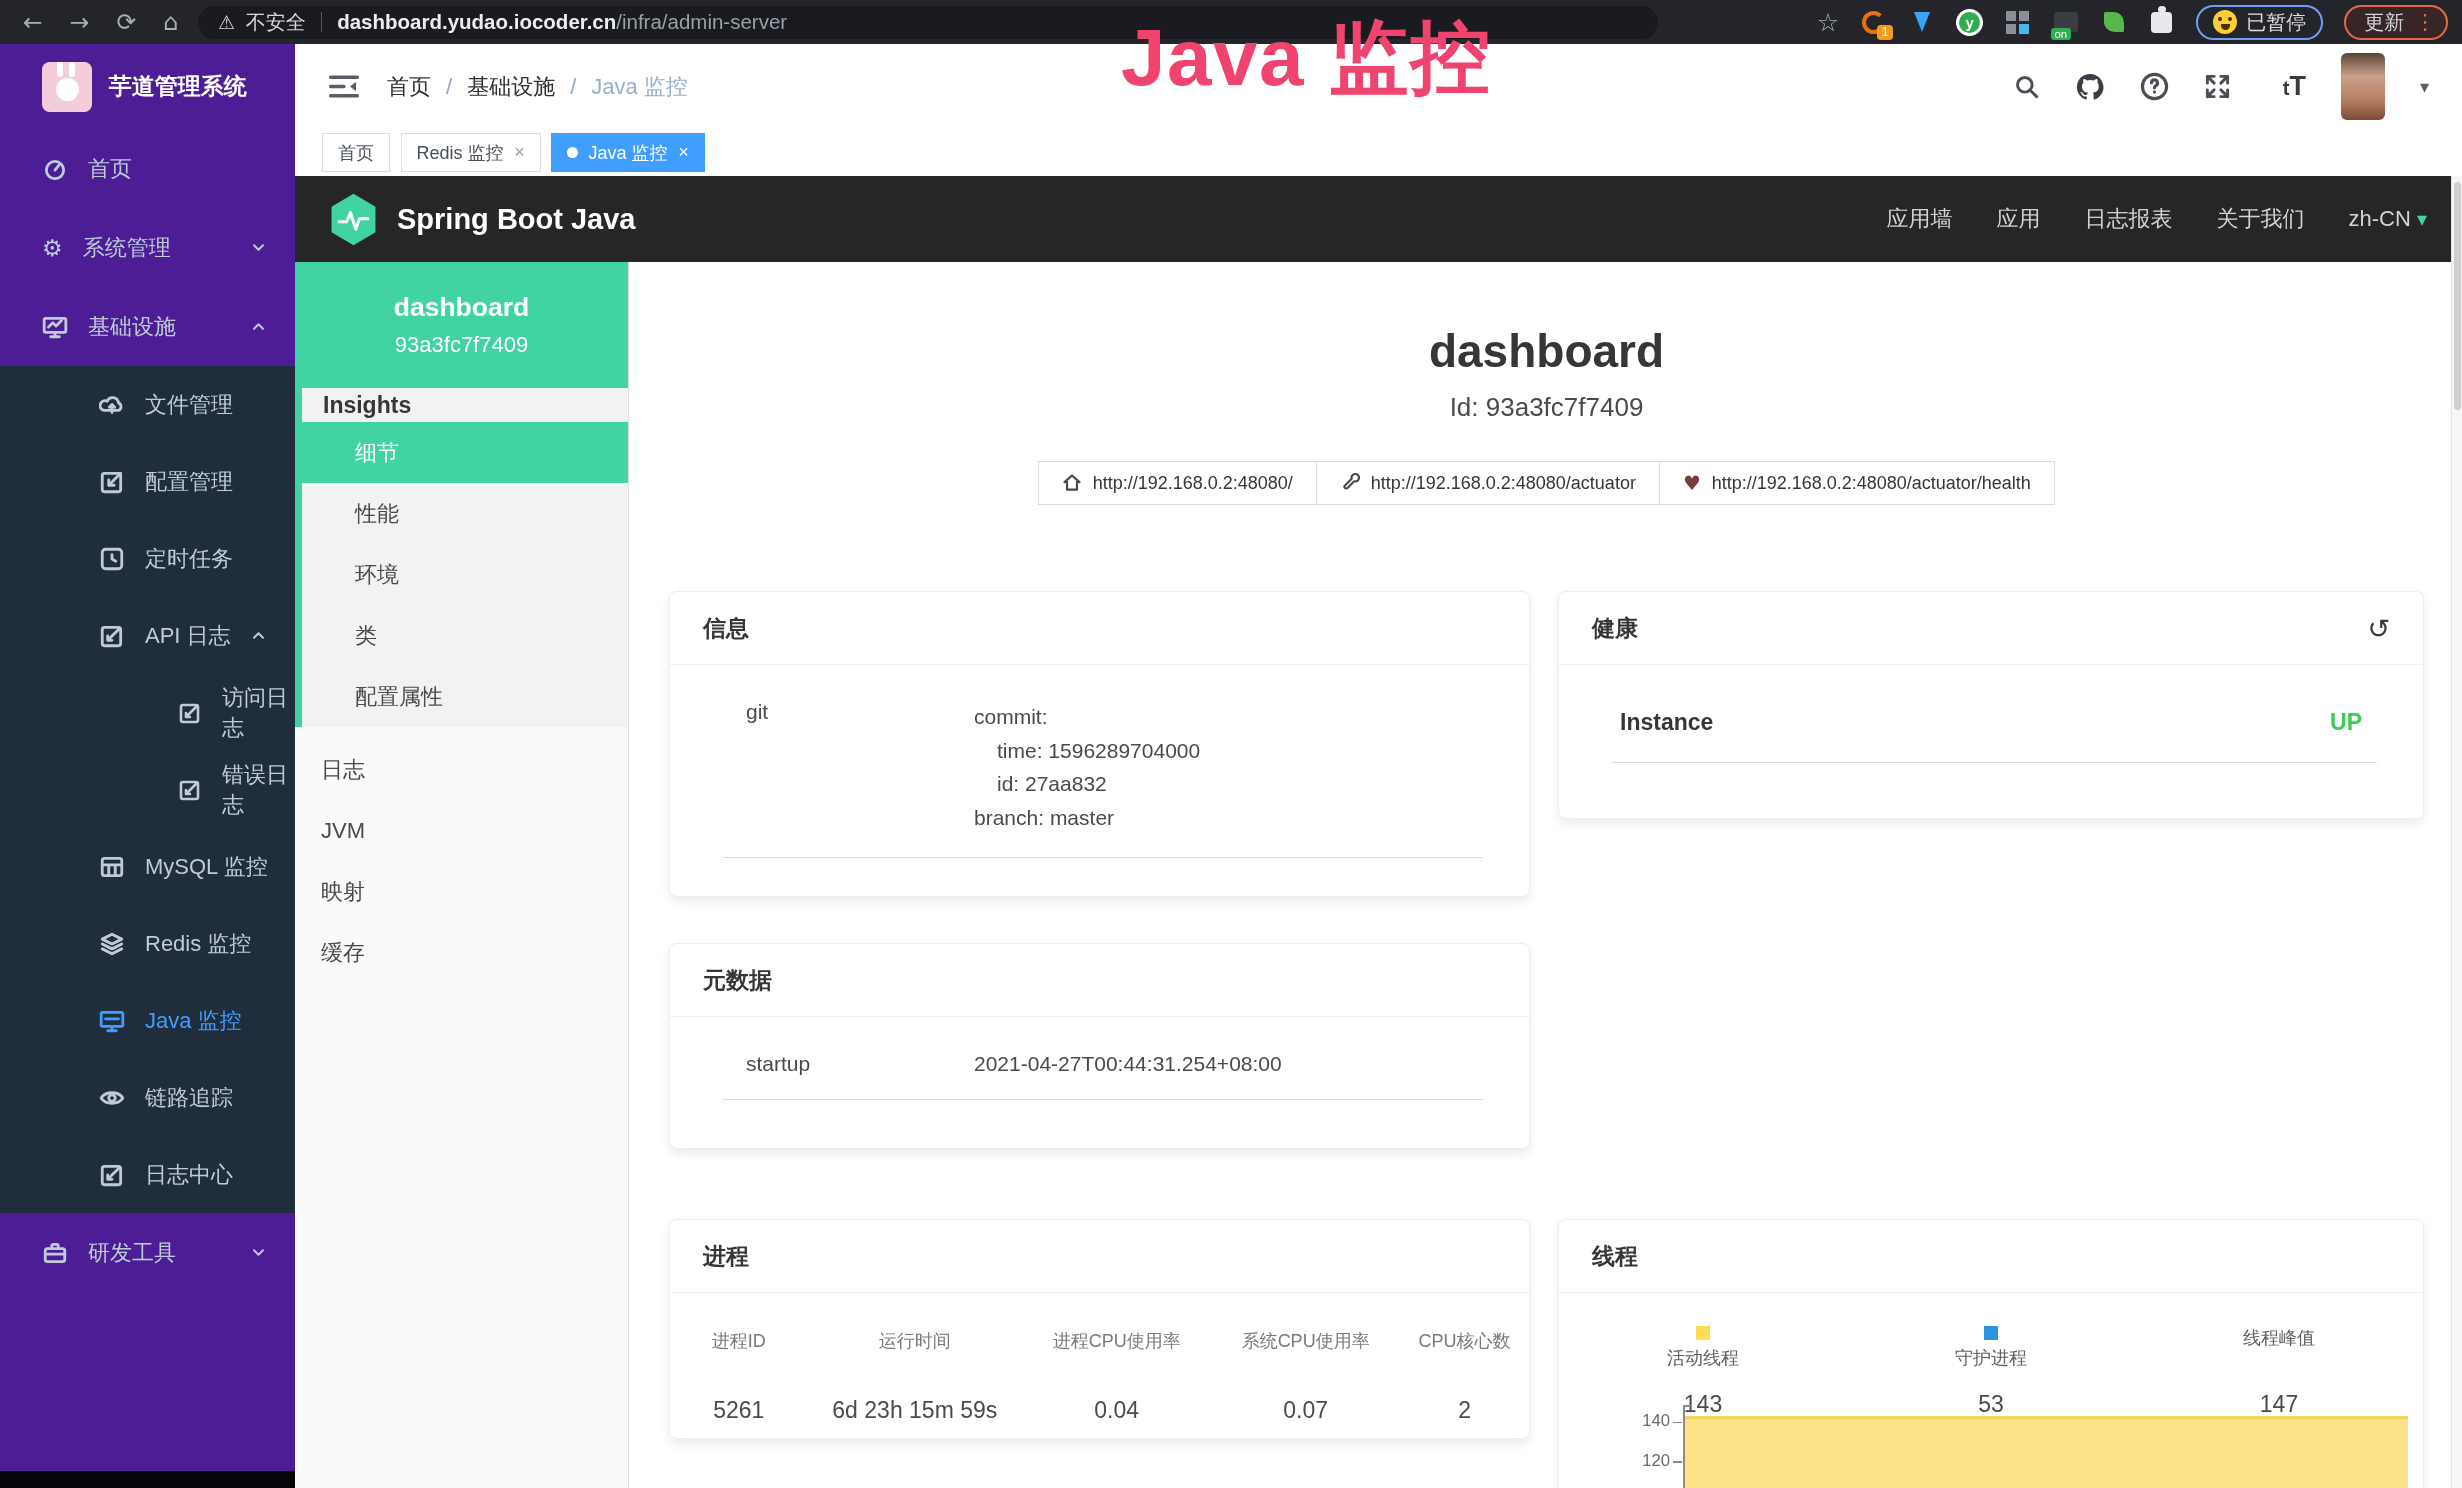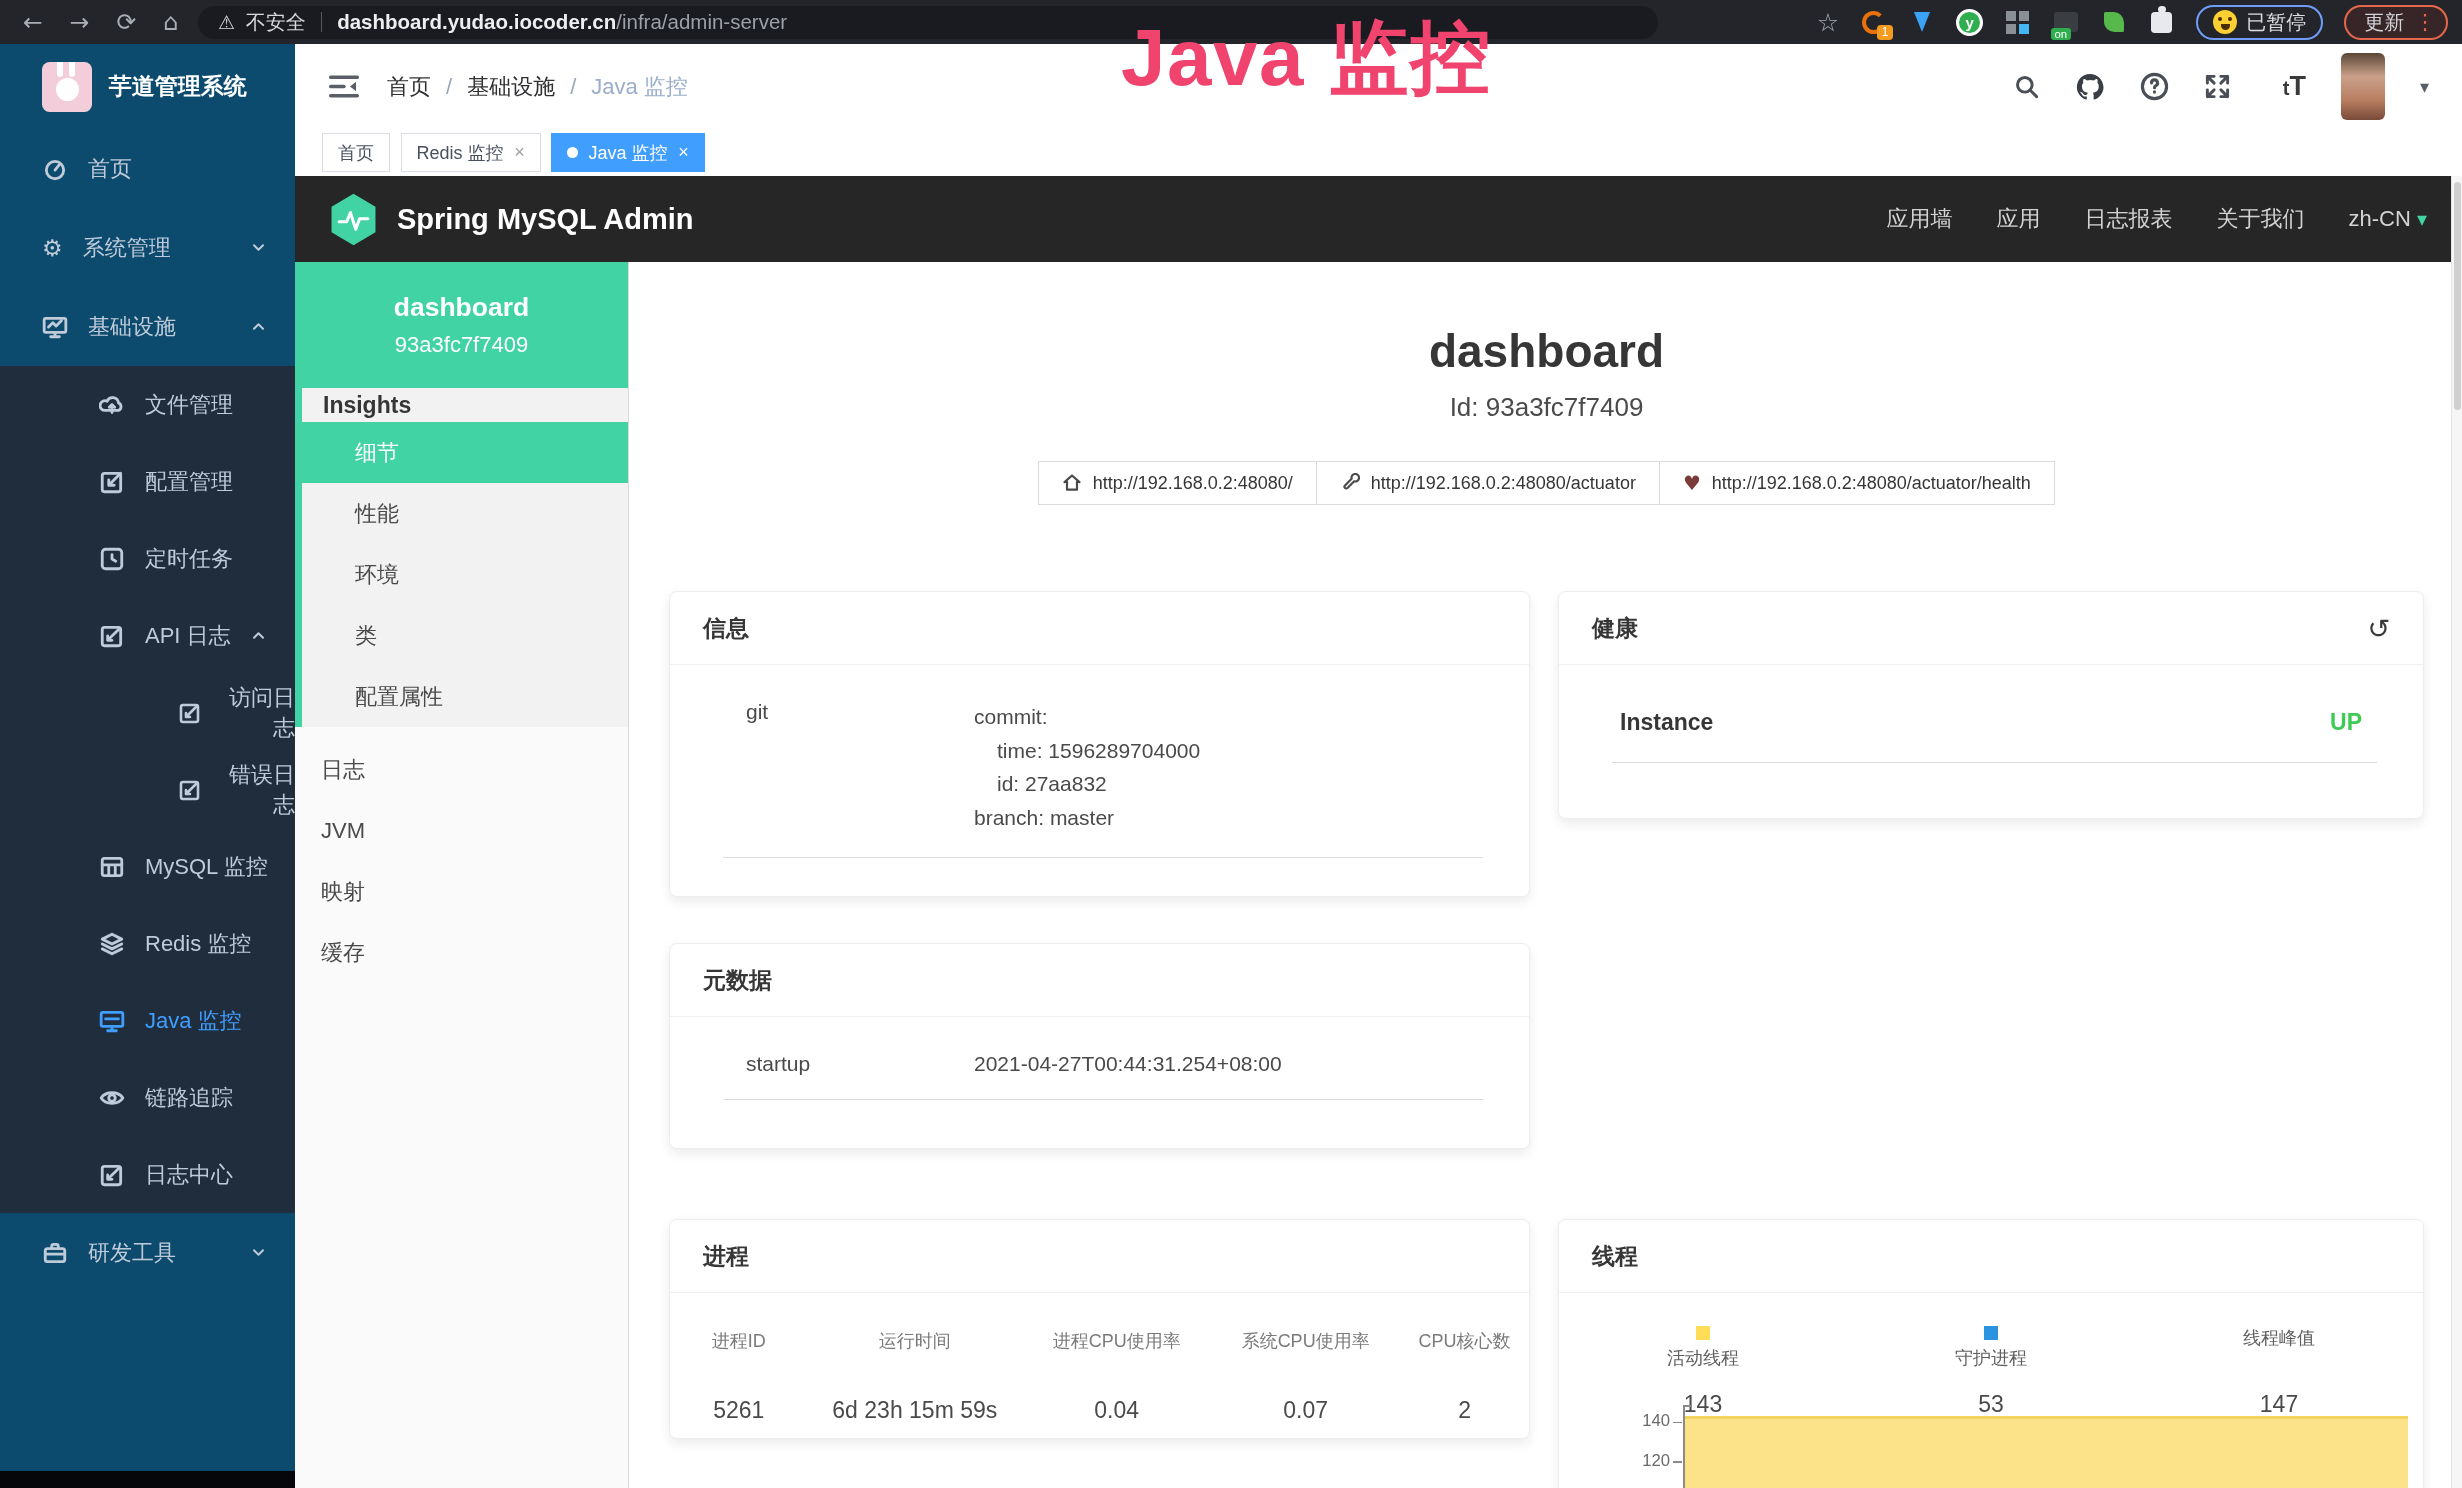--- a/index.html
+++ b/index.html
@@ -44,21 +44,21 @@
   .face { width:24px; height:24px; border-radius:50%; background:#fccf33; position:relative; }
   .face::before { content:""; position:absolute; left:5.3px; top:6.8px; width:3.8px; height:3.8px; border-radius:50%;
     background:#4a3000; box-shadow:10px 0 0 #4a3000; }
   .face::after { content:""; position:absolute; left:7.6px; top:13.7px; width:9px; height:6px;
     border-radius:0 0 7.6px 7.6px; background:#4a3000; }
   .update-pill { height:35px; border-radius:17.4px; border:2.3px solid #e5684a; background:#372527;
     display:flex; align-items:center; gap:10.6px; padding:0 10.6px 0 18px; color:#d0d3d8; font-size:20px; }
   .update-pill .dots { color:#e5684a; font-size:21px; }
 
   
-  .sidebar { position:absolute; left:0; top:44px; width:295px; bottom:0; background:#0c4a6e; z-index:10;text-align:right; }
+  .sidebar { position:absolute; left:0; top:44px; width:295px; bottom:0; background:#4c1d95; z-index:10; }
   .logo-row { height:85px; display:flex; align-items:center; padding-left:42px; gap:16.7px; }
   .logo-img { width:50px; height:50px; border-radius:7.6px; background:#f3cdd9; position:relative; overflow:hidden; }
   .logo-img::before { content:""; position:absolute; left:13.7px; top:16.7px; width:23px; height:23px;
     border-radius:50%; background:#fff; }
   .logo-img::after { content:""; position:absolute; left:15px; top:-1.5px; width:6px; height:16.7px;
     background:#fff; border-radius:3px; box-shadow:12px 0 0 #fff; }
   .app-title { color:#fff; font-size:23px; font-weight:bold; }
   .menu-item { height:79px; display:flex; align-items:center; gap:20px; padding-left:42px;
     color:#bfcbd9; font-size:22px; position:relative; cursor:pointer; }
   .menu-item svg { flex:0 0 auto; }
@@ -402,21 +402,21 @@
       <span>Java 监控</span>
       <span class="close">×</span>
     </span>
   </div>
 
   <div class="sba-navbar">
     <svg width="47" height="53" viewBox="0 0 62 70">
       <polygon points="31,1 60,18 60,52 31,69 2,52 2,18" fill="#42d3a5"></polygon>
       <polyline points="12,38 22,38 27,26 34,48 39,34 50,34" fill="none" stroke="#fff" stroke-width="4" stroke-linecap="round" stroke-linejoin="round"></polyline>
     </svg>
-    <span class="sba-title">Spring MySQL Admin</span>
+    <span class="sba-title">Spring Boot Java</span>
     <div class="sba-nav">
       <span>应用墙</span>
       <span>应用</span>
       <span>日志报表</span>
       <span>关于我们</span>
       <span>
         <span>zh-CN</span>
         <span class="caret glyph"> ▾</span>
       </span>
     </div>

